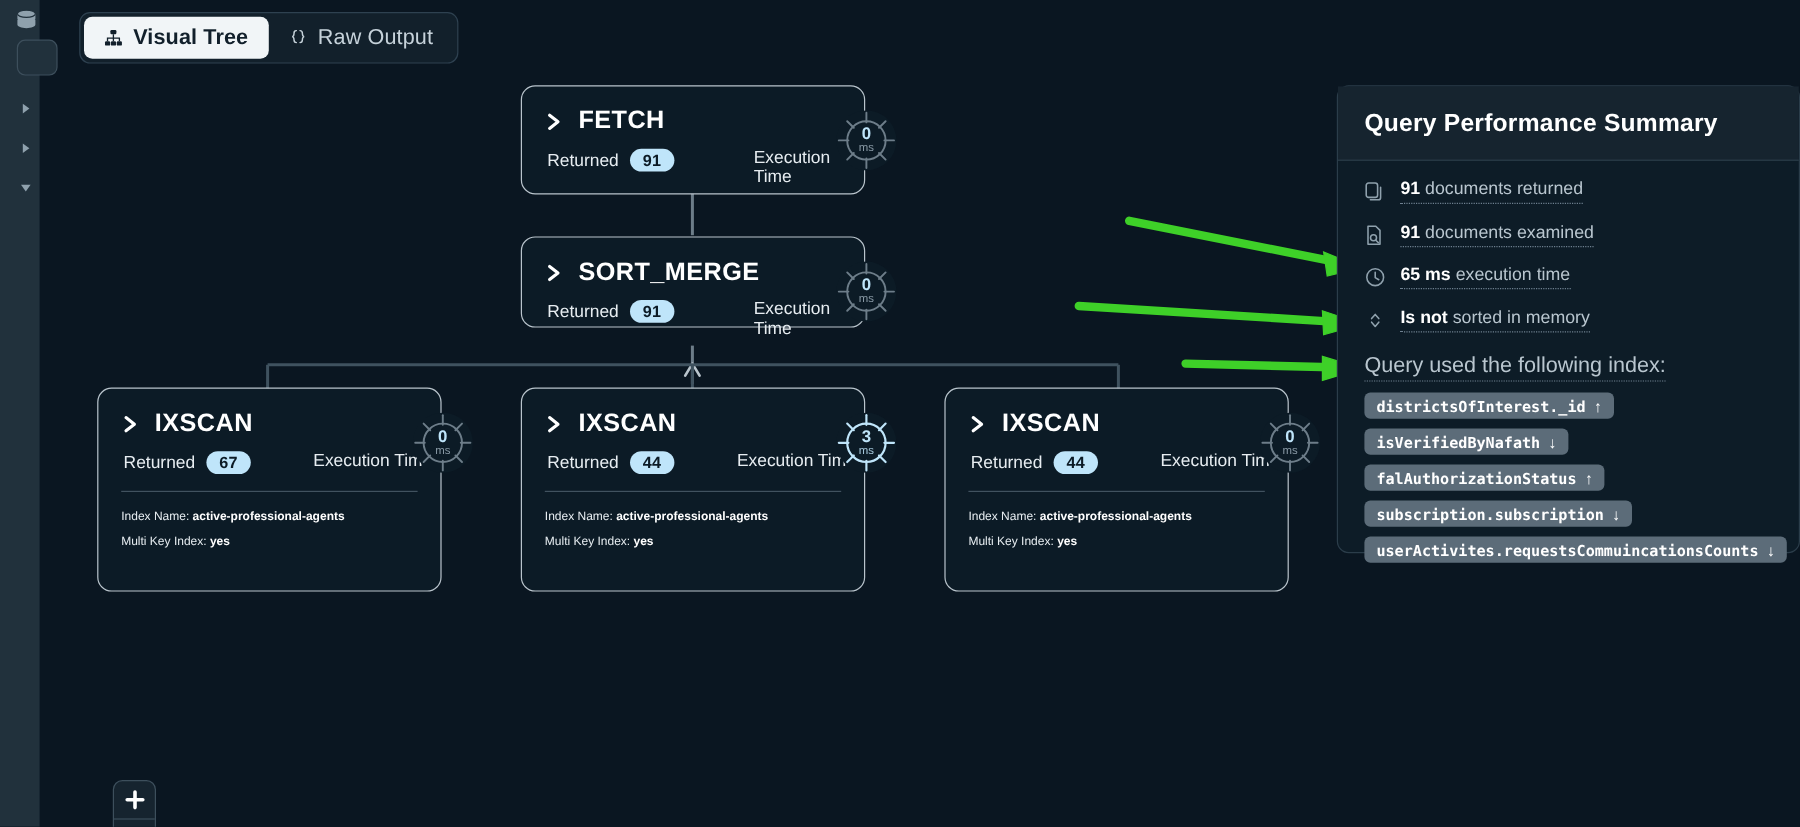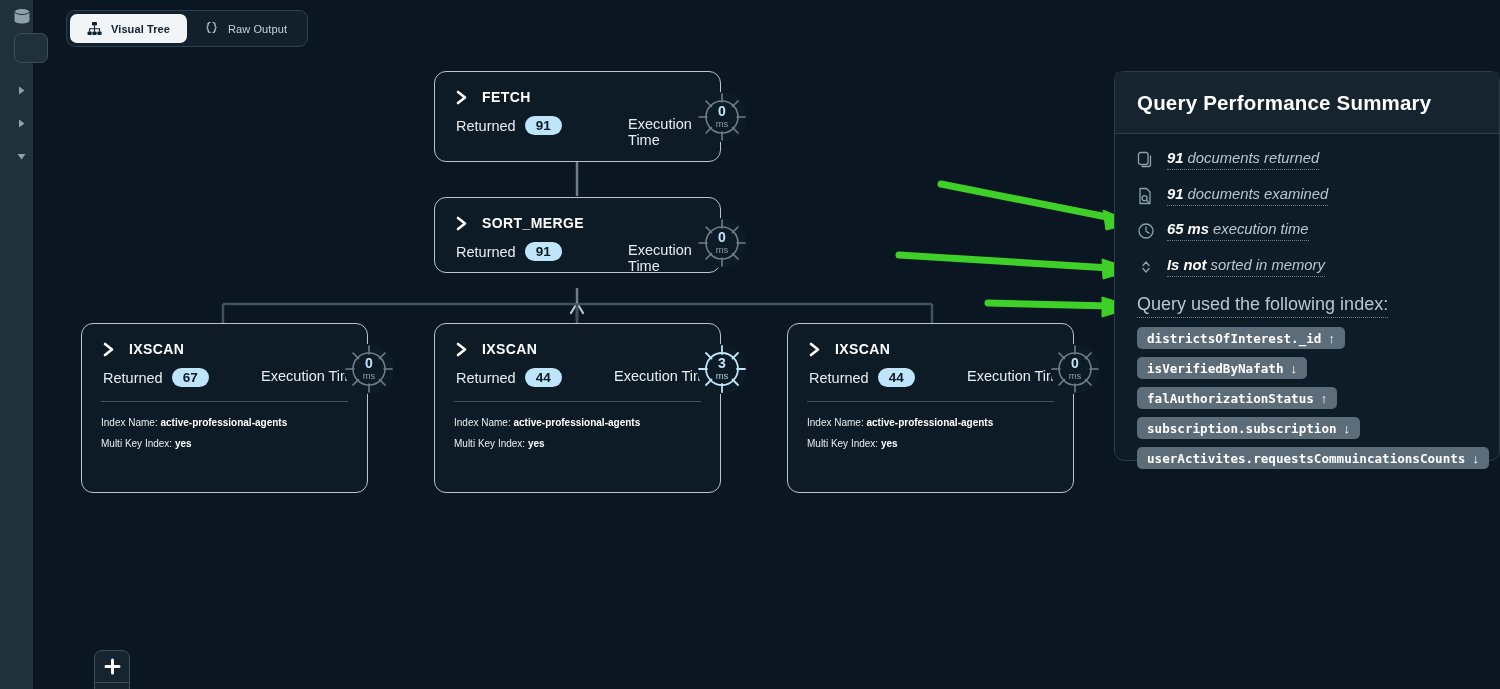--- a/index.html
+++ b/index.html
@@ -31,41 +31,41 @@
   
   .tabbar {
     position: absolute; left: 66px; top: 10px;
     display: flex; align-items: center; gap: 0;
     background: #12202b; border: 1px solid #2e4150; border-radius: 9px;
     padding: 3px;
   }
   .tab {
     display: flex; align-items: center; gap: 9px;
     padding: 7px 17px; border-radius: 7px;
-    font-size: 11px; letter-spacing: .1px; color: #c6d2da;
+    font-size: 18px; letter-spacing: .1px; color: #c6d2da;
     cursor: pointer; white-space: nowrap;
   }
   .tab.active { background: #f1f5f7; color: #12202b; font-weight: 600; }
   .tab .ticon { display: flex; align-items: center; }
 
   
   .canvas { position: absolute; left: 33px; top: 0; width: 1467px; height: 689px; }
 
   
   .node {
     position: absolute;
     background: #0c1b26;
     border: 1px solid #b9c4cc;
     border-radius: 12px;
     color: #fff;
   }
   .node-title {
     display: flex; align-items: center; gap: 13px;
     padding: 17px 0 0 21px;
-    font-size: 14px; font-weight: 700; letter-spacing: .4px;
+    font-size: 21px; font-weight: 700; letter-spacing: .4px;
   }
   .node-chevron { flex: 0 0 auto; }
   .node-metrics {
     display: flex; align-items: flex-start;
     padding: 11px 0 0 21px; gap: 4px;
     font-size: 14.5px; color: #e7edf1;
   }
   .metric-returned { display: flex; align-items: center; gap: 9px; }
   .pill {
     background: #bfe5fa; color: #0c1b26;
@@ -98,21 +98,21 @@
   .summary {
     position: absolute; left: 1114px; top: 71px; width: 386px; height: 390px;
     background: #0d1c27; border: 1px solid #2b3d4a; border-radius: 10px;
   }
   .summary-head {
     height: 62px; display: flex; align-items: center;
     padding-left: 22px; border-bottom: 1px solid #2b3d4a;
     background: #16242f;
     font-size: 20.5px; font-weight: 700; color: #ffffff; letter-spacing: .2px;
   }
-  .stat-list { padding: 16px 0 0 22px; font-style: italic; }
+  .stat-list { padding: 16px 0 0 22px; }
   .stat {
     display: flex; align-items: flex-start; gap: 12px;
     margin-bottom: 14.5px; height: 21px;
   }
   .stat-ic { flex: 0 0 18px; margin-top: 1px; }
   .stat-txt {
     font-size: 14.8px; color: #b9c6cf; white-space: nowrap;
     border-bottom: 1px dotted #6e8090; padding-bottom: 3px;
   }
   .stat-txt b { color: #ffffff; font-weight: 700; }

